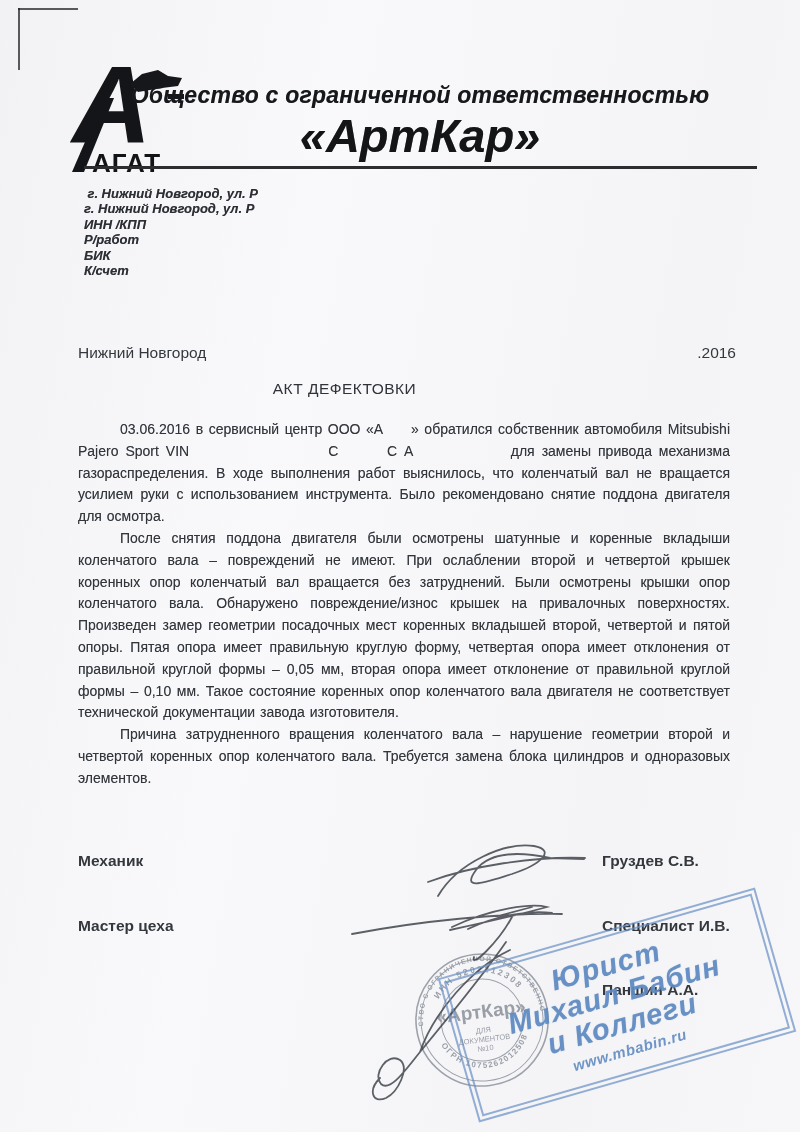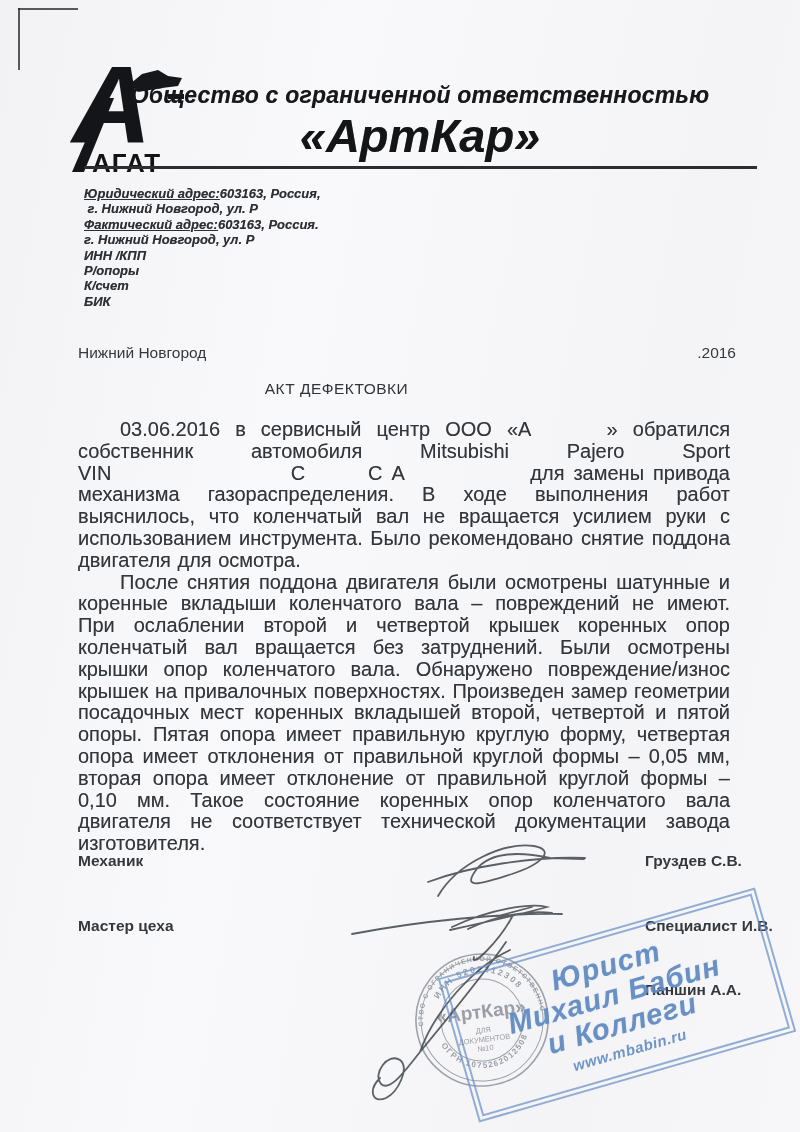--- a/index.html
+++ b/index.html
@@ -21,33 +21,33 @@
     text-shadow:0 0 .6px rgba(25,25,30,.5);}
   .rule{position:absolute;left:84px;top:166px;width:673px;height:2.5px;background:#2d2d30;}
 
   
   .requisites{position:absolute;left:84px;top:186px;font-size:13px;font-weight:bold;
     font-style:italic;line-height:15.4px;color:#2b2e33;text-shadow:0 0 .4px rgba(40,40,45,.5);}
   .requisites .lead{text-decoration:underline;}
 
   .dateline{position:absolute;left:78px;top:344px;width:658px;display:flex;
     justify-content:space-between;font-size:15.5px;color:#34383d;gap:39px;}
-  .doc-title{position:absolute;left:0;top:380px;width:639px;text-align:center;
+  .doc-title{position:absolute;left:8px;top:380px;width:639px;text-align:center;
     font-size:15.5px;letter-spacing:.5px;color:#303439;padding-left:17px;}
 
   
-  .body-text{position:absolute;left:78px;top:419px;width:652px;font-size:20px;
+  .body-text{position:absolute;left:78px;top:419px;width:652px;font-size:14px;
     line-height:21.8px;text-align:justify;color:#32363b;word-spacing:1px;
     text-shadow:0 0 .4px rgba(45,48,55,.45);}
   .body-text p{margin:0;text-indent:42px;}
 
   
   .sig-role,.sig-name{position:absolute;font-size:15.5px;color:#34383d;font-weight:bold;}
   .sig-role{left:78px;}
-  .sig-name{left:602px;margin-left:43px;}
+  .sig-name{left:602px;}
   .r1{top:852px;} .r2{top:917px;} .r3{top:981px;}
   .ink{position:absolute;left:0;top:0;pointer-events:none;}
 
   
   .stamp{position:absolute;left:410px;top:948px;width:144px;height:144px;
     transform:rotate(-7deg);opacity:.82;}
   .stamp text{fill:#868c96;}
   .stamp circle{stroke:#8a909a;fill:none;}
 
   
@@ -74,40 +74,39 @@
     <rect x="98" y="56" width="16" height="5" fill="#16171a"></rect>
     <path d="M2,134 L34,60 L44,60 L14,134 z" fill="#141518"></path>
     <text x="22" y="134" font-size="26" font-weight="bold" letter-spacing="1" fill="#121316">АГАТ</text>
   </svg>
 
   <div class="org-type">Общество с ограниченной ответственностью</div>
   <div class="org-name">«АртКар»</div>
   <div class="rule"></div>
 
   <div class="requisites">
-    <div><span class="lead">Юридический адрес:</span><span>603163, Россия,</span></div>
     <div><span class="lead"></span><span>&nbsp;г. Нижний Новгород, ул. Р</span></div>
-    <div><span class="lead">Фактический адрес:</span><span>603163, Россия.</span></div>
     <div><span class="lead"></span><span>г. Нижний Новгород, ул. Р</span></div>
     <div><span class="lead"></span><span>ИНН /КПП</span></div>
-    <div><span class="lead"></span><span>Р/опоры</span></div>
+    <div><span class="lead"></span><span>Р/работ</span></div>
+    <div><span class="lead"></span><span>БИК</span></div>
     <div><span class="lead"></span><span>К/счет</span></div>
-    <div><span class="lead"></span><span>БИК</span></div>
   </div>
 
   <div class="dateline">
     <span>Нижний Новгород</span>
     <span>.2016</span>
   </div>
 
   <div class="doc-title">АКТ ДЕФЕКТОВКИ</div>
 
   <div class="body-text">
     <p>03.06.2016 в сервисный центр ООО «А&nbsp;&nbsp;&nbsp;&nbsp;&nbsp;» обратился собственник автомобиля Mitsubishi Pajero Sport VIN&nbsp;&nbsp;&nbsp;&nbsp;&nbsp;&nbsp;&nbsp;&nbsp;&nbsp;&nbsp;&nbsp;&nbsp;&nbsp;&nbsp;&nbsp;&nbsp;&nbsp;&nbsp;&nbsp;&nbsp;С&nbsp;&nbsp;&nbsp;&nbsp;&nbsp;&nbsp;&nbsp;С А&nbsp;&nbsp;&nbsp;&nbsp;&nbsp;&nbsp;&nbsp;&nbsp;&nbsp;&nbsp;&nbsp;&nbsp;&nbsp; для замены привода механизма газораспределения. В ходе выполнения работ выяснилось, что коленчатый вал не вращается усилием руки с использованием инструмента. Было рекомендовано снятие поддона двигателя для осмотра.</p>
     <p>После снятия поддона двигателя были осмотрены шатунные и коренные вкладыши коленчатого вала – повреждений не имеют. При ослаблении второй и четвертой крышек коренных опор коленчатый вал вращается без затруднений. Были осмотрены крышки опор коленчатого вала. Обнаружено повреждение/износ крышек на привалочных поверхностях. Произведен замер геометрии посадочных мест коренных вкладышей второй, четвертой и пятой опоры. Пятая опора имеет правильную круглую форму, четвертая опора имеет отклонения от правильной круглой формы – 0,05 мм, вторая опора имеет отклонение от правильной круглой формы – 0,10 мм. Такое состояние коренных опор коленчатого вала двигателя не соответствует технической документации завода изготовителя.</p>
+    <p>Причина затрудненного вращения коленчатого вала – нарушение геометрии второй и четвертой коренных опор коленчатого вала. Требуется замена блока цилиндров и одноразовых элементов.</p>
   </div>
 
   <div class="sig-role r1">Механик</div>
   <div class="sig-name r1">Груздев С.В.</div>
   <div class="sig-role r2">Мастер цеха</div>
   <div class="sig-name r2">Специалист И.В.</div>
   <div class="sig-name r3">Паншин А.А.</div>
 
   <svg class="stamp" viewBox="0 0 144 144">
     <defs>

